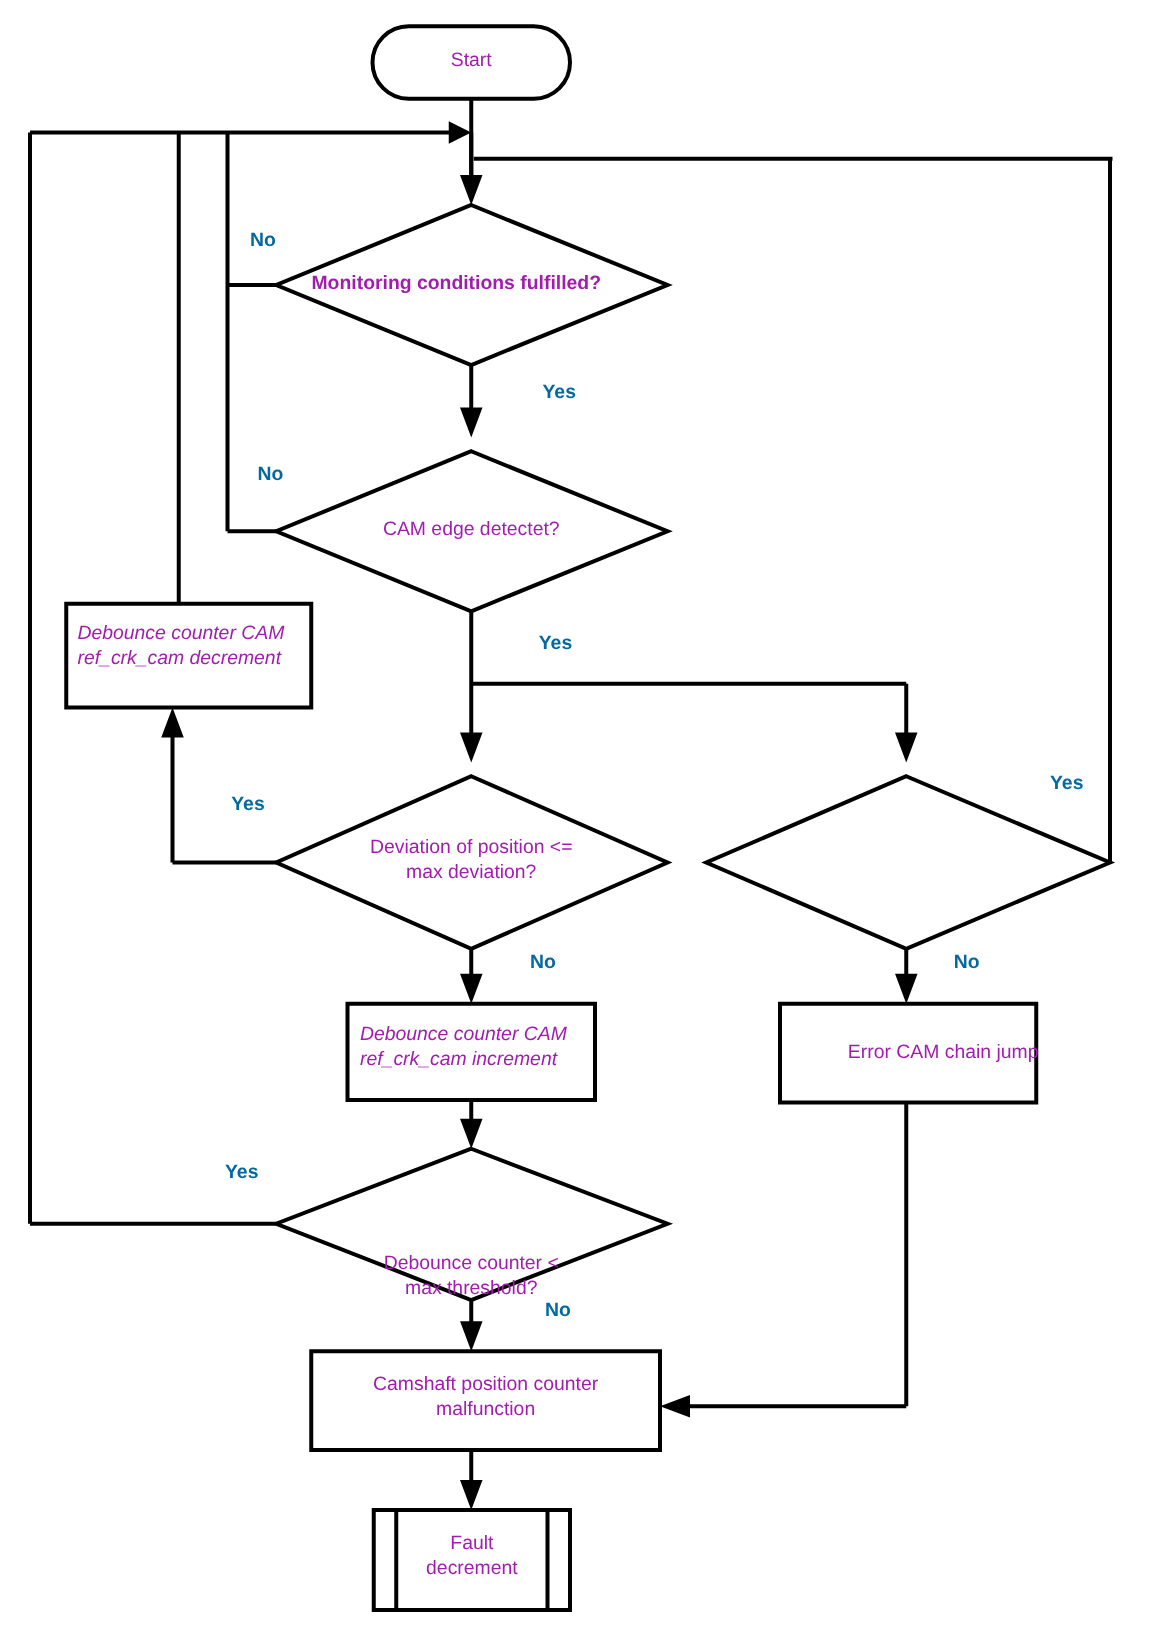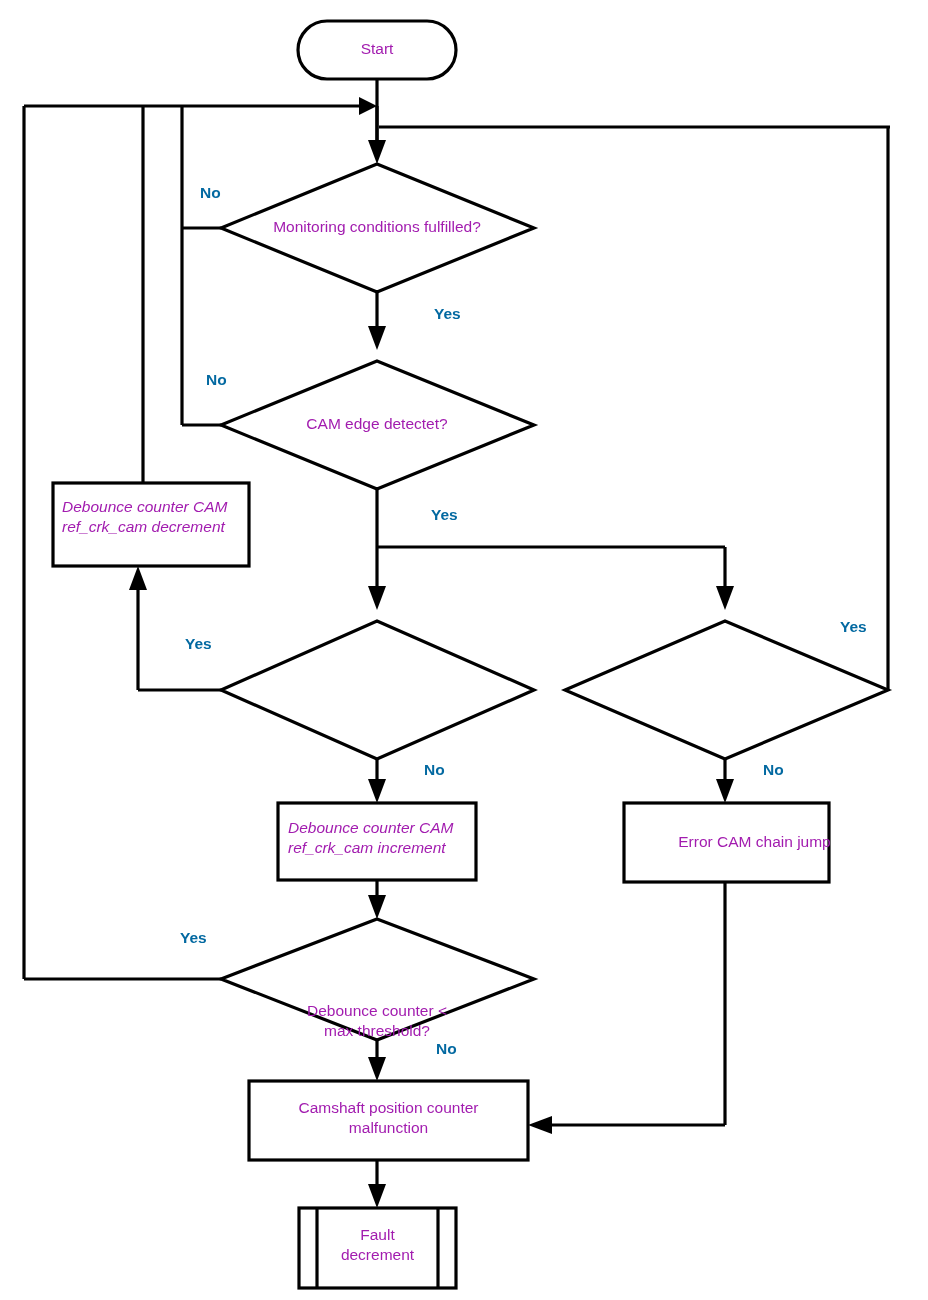--- a/index.html
+++ b/index.html
@@ -152,27 +152,29 @@
 
     <rect class="shape-stroke" x="249" y="1081" width="279" height="79"></rect>
 
     <rect class="shape-stroke" x="299" y="1208" width="157" height="80"></rect>
     <line class="conn" x1="317" y1="1208" x2="317" y2="1288"></line>
     <line class="conn" x1="438" y1="1208" x2="438" y2="1288"></line>
   </svg>
 
   <div class="node-label label-center" style="left:298px; top:39px; width:158px;">Start</div>
 
-  <div class="node-label label-center" style="left:240px; top:217px; width:274px;">Monitoring conditions fulfilled?</div>
+  <div class="node-label label-center" style="left:228px; top:217px; width:274px;font-weight:bold;">Monitoring conditions fulfilled?</div>
 
   <div class="node-label label-center" style="left:240px; top:414px; width:274px;">CAM edge detectet?</div>
 
   <div class="node-label label-left" style="left:62px; top:497px; width:182px;">Debounce counter CAM
 ref_crk_cam decrement</div>
 
+  <div class="node-label label-center" style="left:252px; top:668px; width:250px;">Deviation of position &lt;=
+max deviation?</div>
 
 
   <div class="node-label label-left" style="left:288px; top:818px; width:184px;">Debounce counter CAM
 ref_crk_cam increment</div>
 
   <div class="node-label label-center" style="left:624px; top:832px; width:205px;padding-left:28px;">Error CAM chain jump</div>
 
   <div class="node-label label-center" style="left:257px; top:1001px; width:240px;text-align:center;">Debounce counter &lt;
 max threshold?</div>
 

